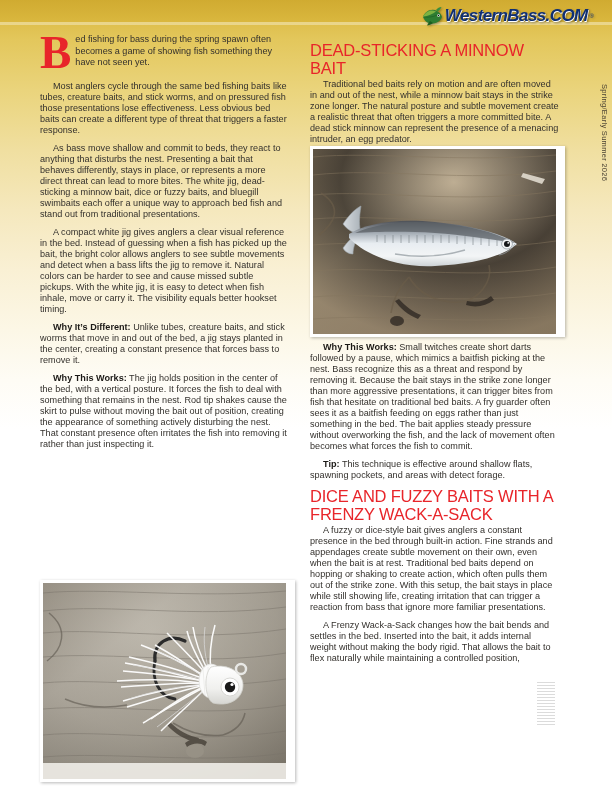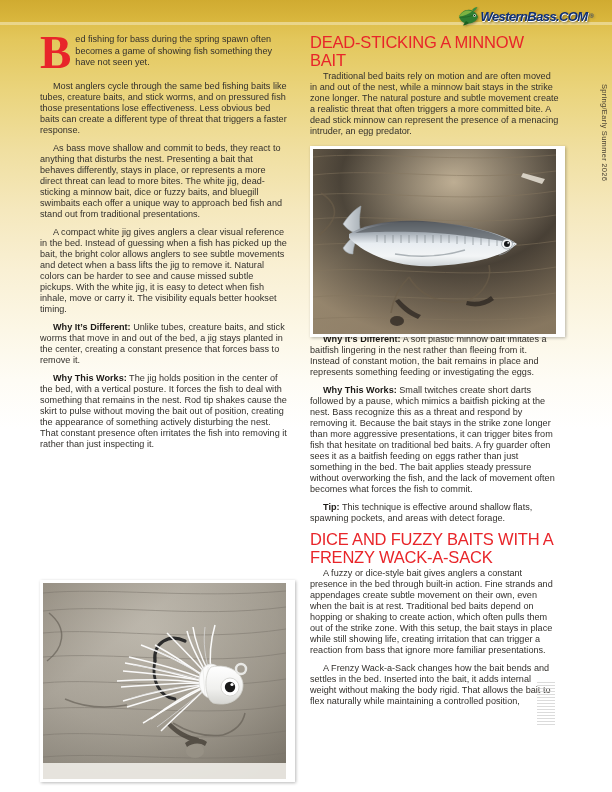--- a/index.html
+++ b/index.html
@@ -36,21 +36,21 @@
   
   .logo{
     position:absolute;top:5px;right:18px;
     display:flex;align-items:center;gap:2px;
     filter:drop-shadow(1px 1px 1px rgba(0,0,0,.35));
   }
   .logo-fish{width:22px;height:22px;display:block;}
   .logo-text{
     font-family:"Liberation Sans", sans-serif;
     font-weight:bold;font-style:italic;
-    font-size:13px;letter-spacing:-0.6px;
+    font-size:17px;letter-spacing:-0.6px;
     color:#0f2f73;
     text-shadow:0.5px 0.5px 0 #ffffff;
     white-space:nowrap;
   }
   .logo-tm{font-size:6px;vertical-align:super;color:#0f2f73;}
 
   
   .issue{
     position:absolute;right:3px;top:84px;
     writing-mode:vertical-rl;
@@ -181,27 +181,26 @@
     <p class="body">A compact white jig gives anglers a clear visual reference in the bed. Instead of guessing when a fish has picked up the bait, the bright color allows anglers to see subtle movements and detect when a bass lifts the jig to remove it. Natural colors can be harder to see and cause missed subtle pickups. With the white jig, it is easy to detect when fish inhale, move or carry it. The visibility equals better hookset timing.</p>
 
     <p class="body"><b>Why It’s Different:</b><span> Unlike tubes, creature baits, and stick worms that move in and out of the bed, a jig stays planted in the center, creating a constant presence that forces bass to remove it.</span></p>
 
     <p class="body"><b>Why This Works:</b><span> The jig holds position in the center of the bed, with a vertical posture. It forces the fish to deal with something that remains in the nest. Rod tip shakes cause the skirt to pulse without moving the bait out of position, creating the appearance of something actively disturbing the nest. That constant presence often irritates the fish into removing it rather than just inspecting it.</span></p>
 
   </div>
 
   <div class="col col-right">
 
-    <h2 class="head" style="margin-top:0;">DEAD-STICKING A MINNOW BAIT</h2>
+    <h2 class="head" style="margin-top:8px;">DEAD-STICKING A MINNOW BAIT</h2>
 
     <p class="body">Traditional bed baits rely on motion and are often moved in and out of the nest, while a minnow bait stays in the strike zone longer. The natural posture and subtle movement create a realistic threat that often triggers a more committed bite. A dead stick minnow can represent the presence of a menacing intruder, an egg predator.</p>
 
     <div style="height:190px"></div>
 
-    <p class="body"><b>Why It’s Different:</b><span> A soft plastic minnow bait imitates a baitfish lingering in the nest rather than fleeing from it. Instead of constant motion, the bait remains in place and represents something feeding or investigating the eggs.</span></p>
 
     <p class="body"><b>Why This Works:</b><span> Small twitches create short darts followed by a pause, which mimics a baitfish picking at the nest. Bass recognize this as a threat and respond by removing it. Because the bait stays in the strike zone longer than more aggressive presentations, it can trigger bites from fish that hesitate on traditional bed baits. A fry guarder often sees it as a baitfish feeding on eggs rather than just something in the bed. The bait applies steady pressure without overworking the fish, and the lack of movement often becomes what forces the fish to commit.</span></p>
 
     <p class="body"><b>Tip:</b><span> This technique is effective around shallow flats, spawning pockets, and areas with detect forage.</span></p>
 
     <h2 class="head tight">DICE AND FUZZY BAITS WITH A FRENZY WACK-A-SACK</h2>
 
     <p class="body">A fuzzy or dice-style bait gives anglers a constant presence in the bed through built-in action. Fine strands and appendages create subtle movement on their own, even when the bait is at rest. Traditional bed baits depend on hopping or shaking to create action, which often pulls them out of the strike zone. With this setup, the bait stays in place while still showing life, creating irritation that can trigger a reaction from bass that ignore more familiar presentations.</p>
     <p class="body">A Frenzy Wack-a-Sack changes how the bait bends and settles in the bed. Inserted into the bait, it adds internal weight without making the body rigid. That allows the bait to flex naturally while maintaining a controlled position,</p>
   </div>

